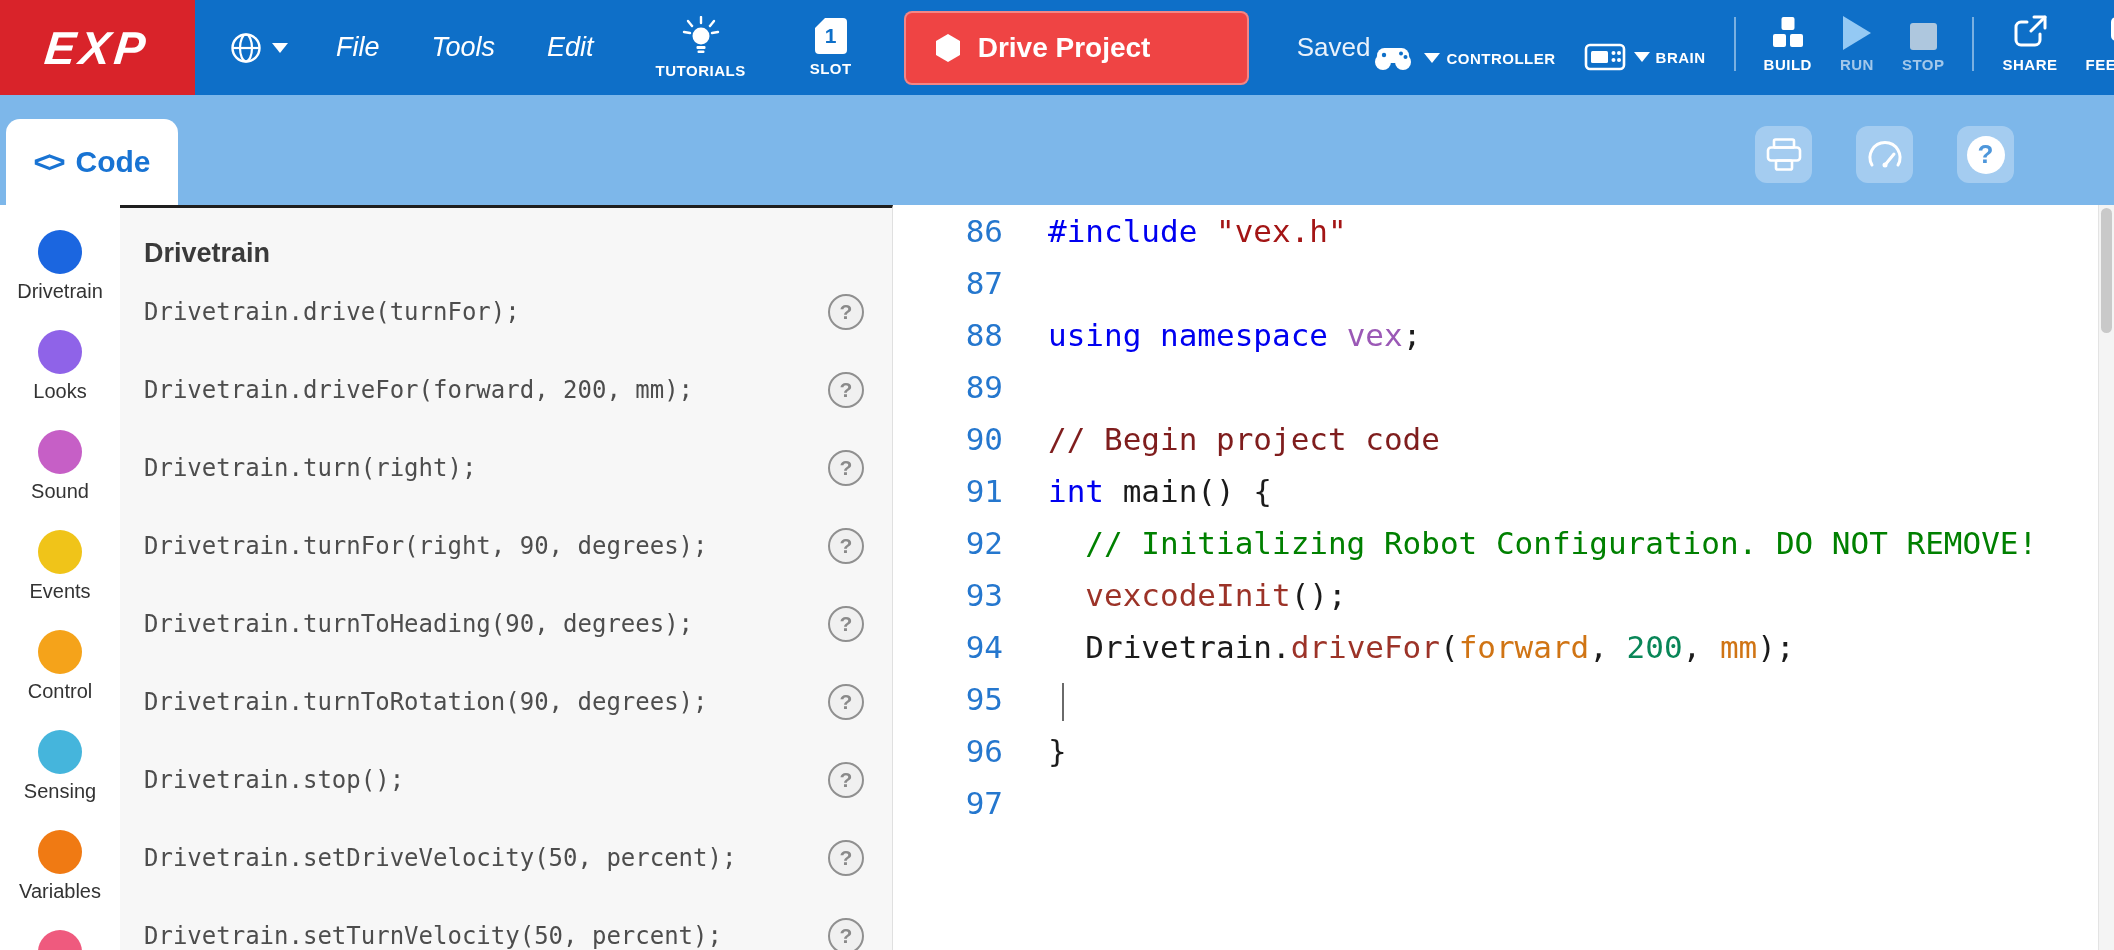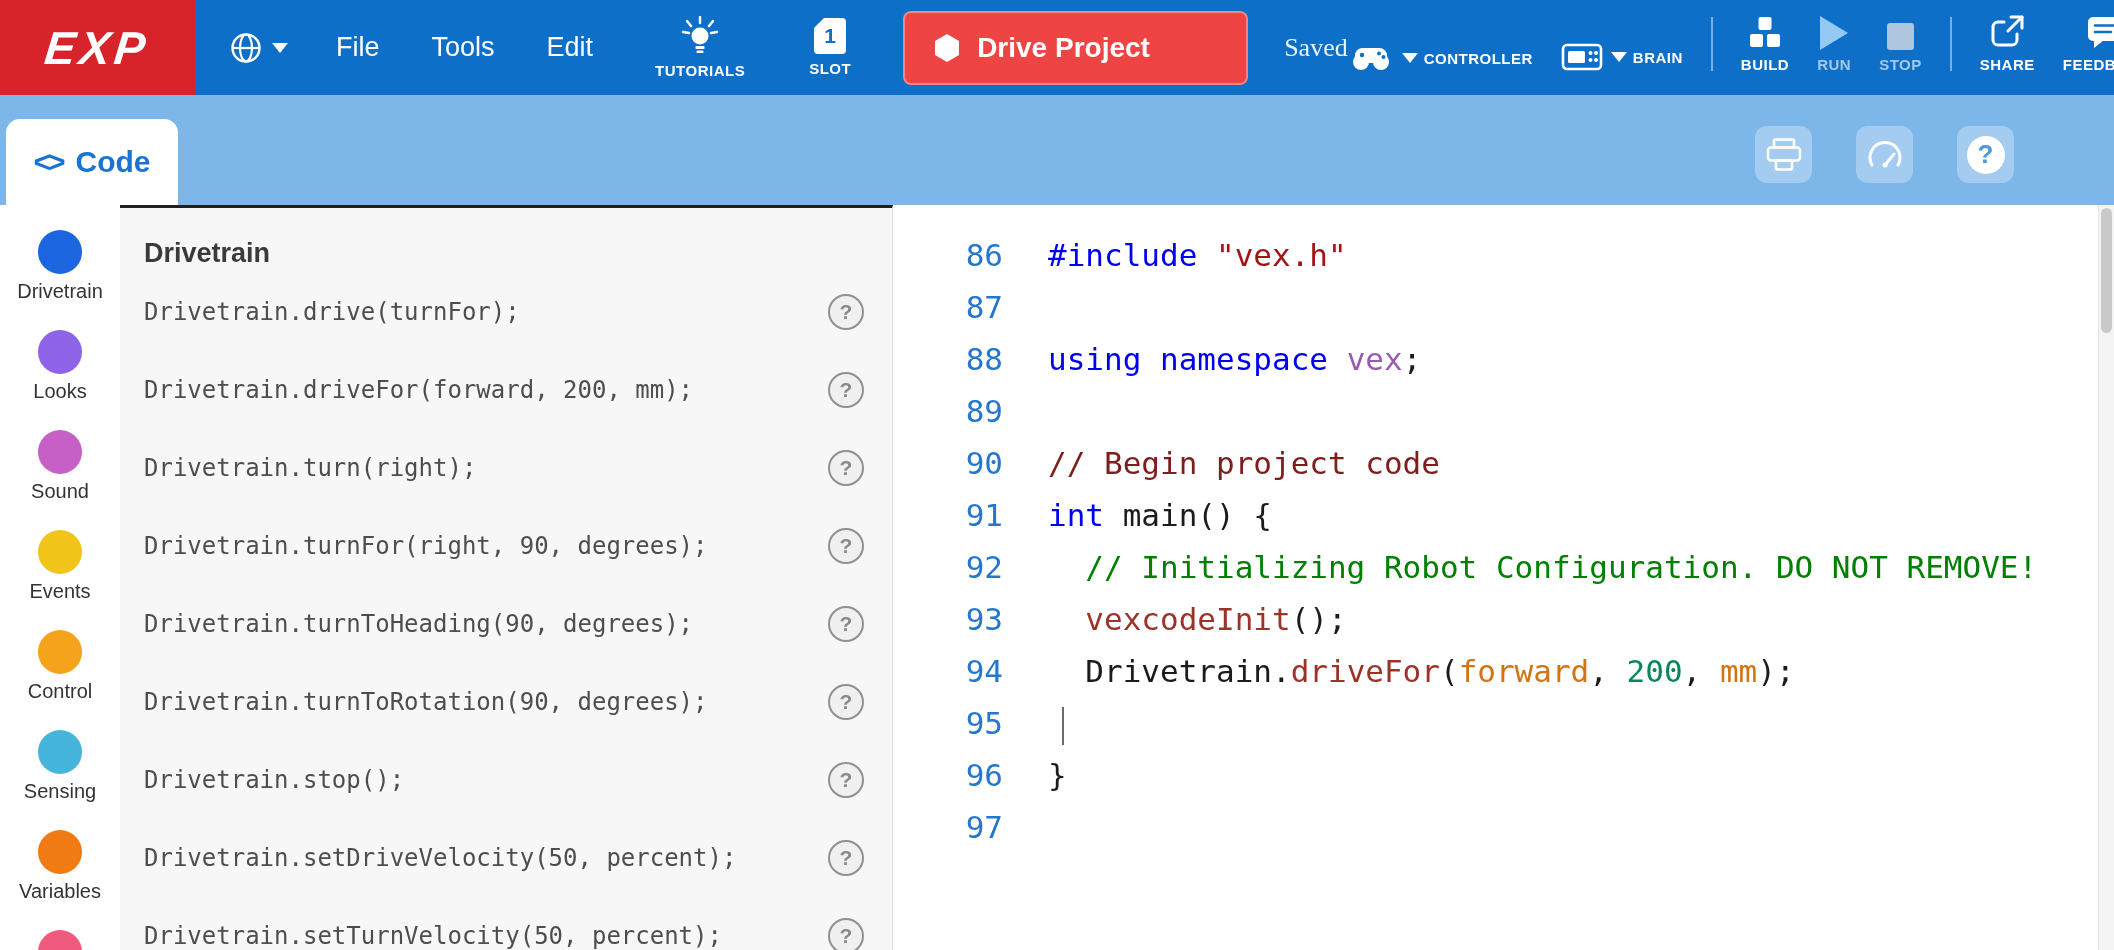--- a/index.html
+++ b/index.html
@@ -10,37 +10,37 @@
   
   .topbar { position:absolute; top:0; left:0; width:100%; height:95px;
             background:#0E6FC8; display:flex; align-items:center; color:#fff; z-index:30; }
   .logo { width:195px; height:95px; background:#D9232A; display:flex; align-items:center;
           justify-content:center; flex:none; cursor:pointer; }
   .logo span { font-size:46px; font-weight:800; font-style:italic; letter-spacing:4px;
                transform:skewX(-6deg); }
   .globe-wrap { display:flex; align-items:center; gap:9px; margin-left:34px; cursor:pointer; }
   .caret { width:0; height:0; border-left:8px solid transparent; border-right:8px solid transparent;
            border-top:10px solid #fff; }
-  .menus { display:flex; align-items:center; margin-left:22px; }
+  .menus { display:flex; align-items:center; margin-left:22px;font-style:italic; }
   .menu-item { font-size:27px; padding:0 26px; cursor:pointer; }
   .icon-btn { display:flex; flex-direction:column; align-items:center; justify-content:center;
               gap:6px; cursor:pointer; }
   .icon-label { font-size:15px; font-weight:bold; letter-spacing:.5px; }
   .tutorials { margin-left:36px; }
   .slotbtn { margin-left:64px; }
   .slot-box { position:relative; width:32px; height:36px; background:#fff; border-radius:4px;
               display:flex; align-items:center; justify-content:center; }
   .slot-box::before { content:""; position:absolute; top:0; left:0; width:0; height:0;
               border-top:10px solid #0E6FC8; border-right:10px solid transparent; }
   .slot-num { color:#0E6FC8; font-size:21px; font-weight:bold; }
   .project-box { margin-left:52px; height:74px; min-width:345px; padding:0 28px;
                  background:#ef4444; border:2px solid rgba(255,255,255,.35); border-radius:8px;
                  display:flex; align-items:center; gap:16px; cursor:pointer; }
   .project-box span { font-size:28px; font-weight:bold; }
-  .saved { margin-left:36px; font-size:26px; color:#EAF2FB;font-family:Liberation Serif, serif; }
+  .saved { margin-left:48px; font-size:26px; color:#EAF2FB; }
   .topbar-right { margin-left:auto; display:flex; align-items:flex-end; gap:28px;
                   padding-right:16px; padding-bottom:8px; }
   .drop-group { display:flex; flex-direction:row; align-items:center; gap:6px; cursor:pointer; }
   .drop-head { display:flex; align-items:center; gap:8px; }
   .vdivider { width:2px; height:54px; background:rgba(255,255,255,.45); align-self:center; }
   .run-tri { width:0; height:0; border-left:28px solid #94C9F4;
              border-top:17px solid transparent; border-bottom:17px solid transparent; }
   .stop-sq { width:27px; height:27px; background:#AEC7DE; border-radius:3px; }
   .dim { color:rgba(255,255,255,.62); }
 
@@ -72,21 +72,21 @@
   .cmd-list { margin-top:4px; }
   .cmd-row { height:78px; display:flex; align-items:center; justify-content:space-between;
              padding:0 28px 0 24px; }
   .cmd-text { font-family:"DejaVu Sans Mono", monospace; font-size:24px; color:#4D4D4D; white-space:pre; }
   .cmd-help { width:36px; height:36px; border-radius:50%; border:2.5px solid #909090; background:#F0F0F0;
               color:#8A8A8A; font-size:21px; font-weight:bold; display:flex; align-items:center;
               justify-content:center; cursor:pointer; flex:none; }
 
   
   .editor { position:absolute; top:205px; left:893px; right:16px; bottom:0; background:#fff;
-            overflow:hidden; padding-top:24px; font-family:"DejaVu Sans Mono", monospace;
+            overflow:hidden; padding-top:0; font-family:"DejaVu Sans Mono", monospace;
             font-size:31px; cursor:text; }
   .code-line { display:flex; height:52px; line-height:52px; white-space:pre; }
   .gutter { width:110px; text-align:right; color:#2577CE; flex:none; }
   .line-text { padding-left:45px; color:#1B1B1B; }
   .cursor { display:inline-block; width:2px; height:38px; background:#6A6A6A;
             vertical-align:middle; margin-left:14px; }
 
   .editor-scrollbar { position:absolute; top:205px; right:0; width:16px; bottom:0; background:#F4F4F4;
                       border-left:1px solid #E3E3E3; }
   .scroll-thumb { margin:3px 2px; height:125px; background:#C9C9C9; border-radius:7px; }

